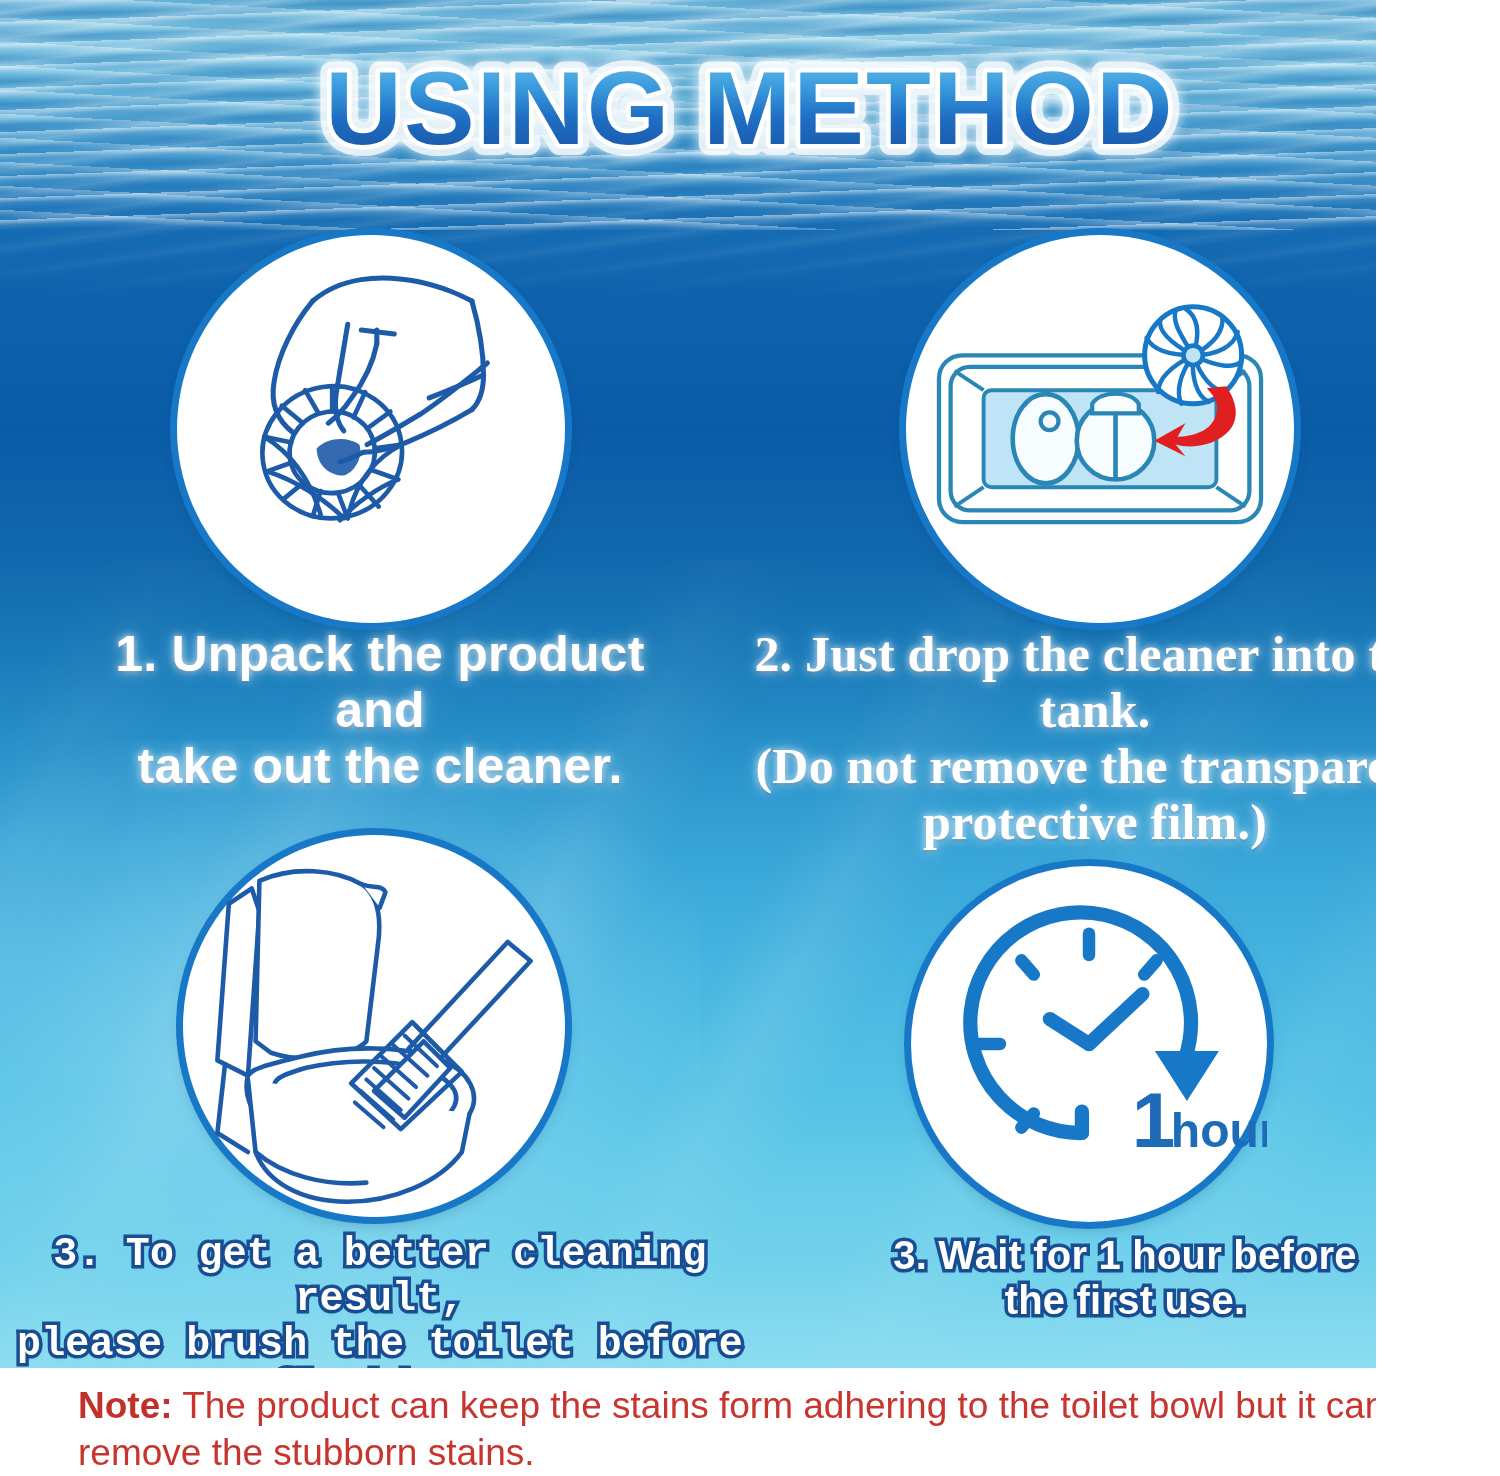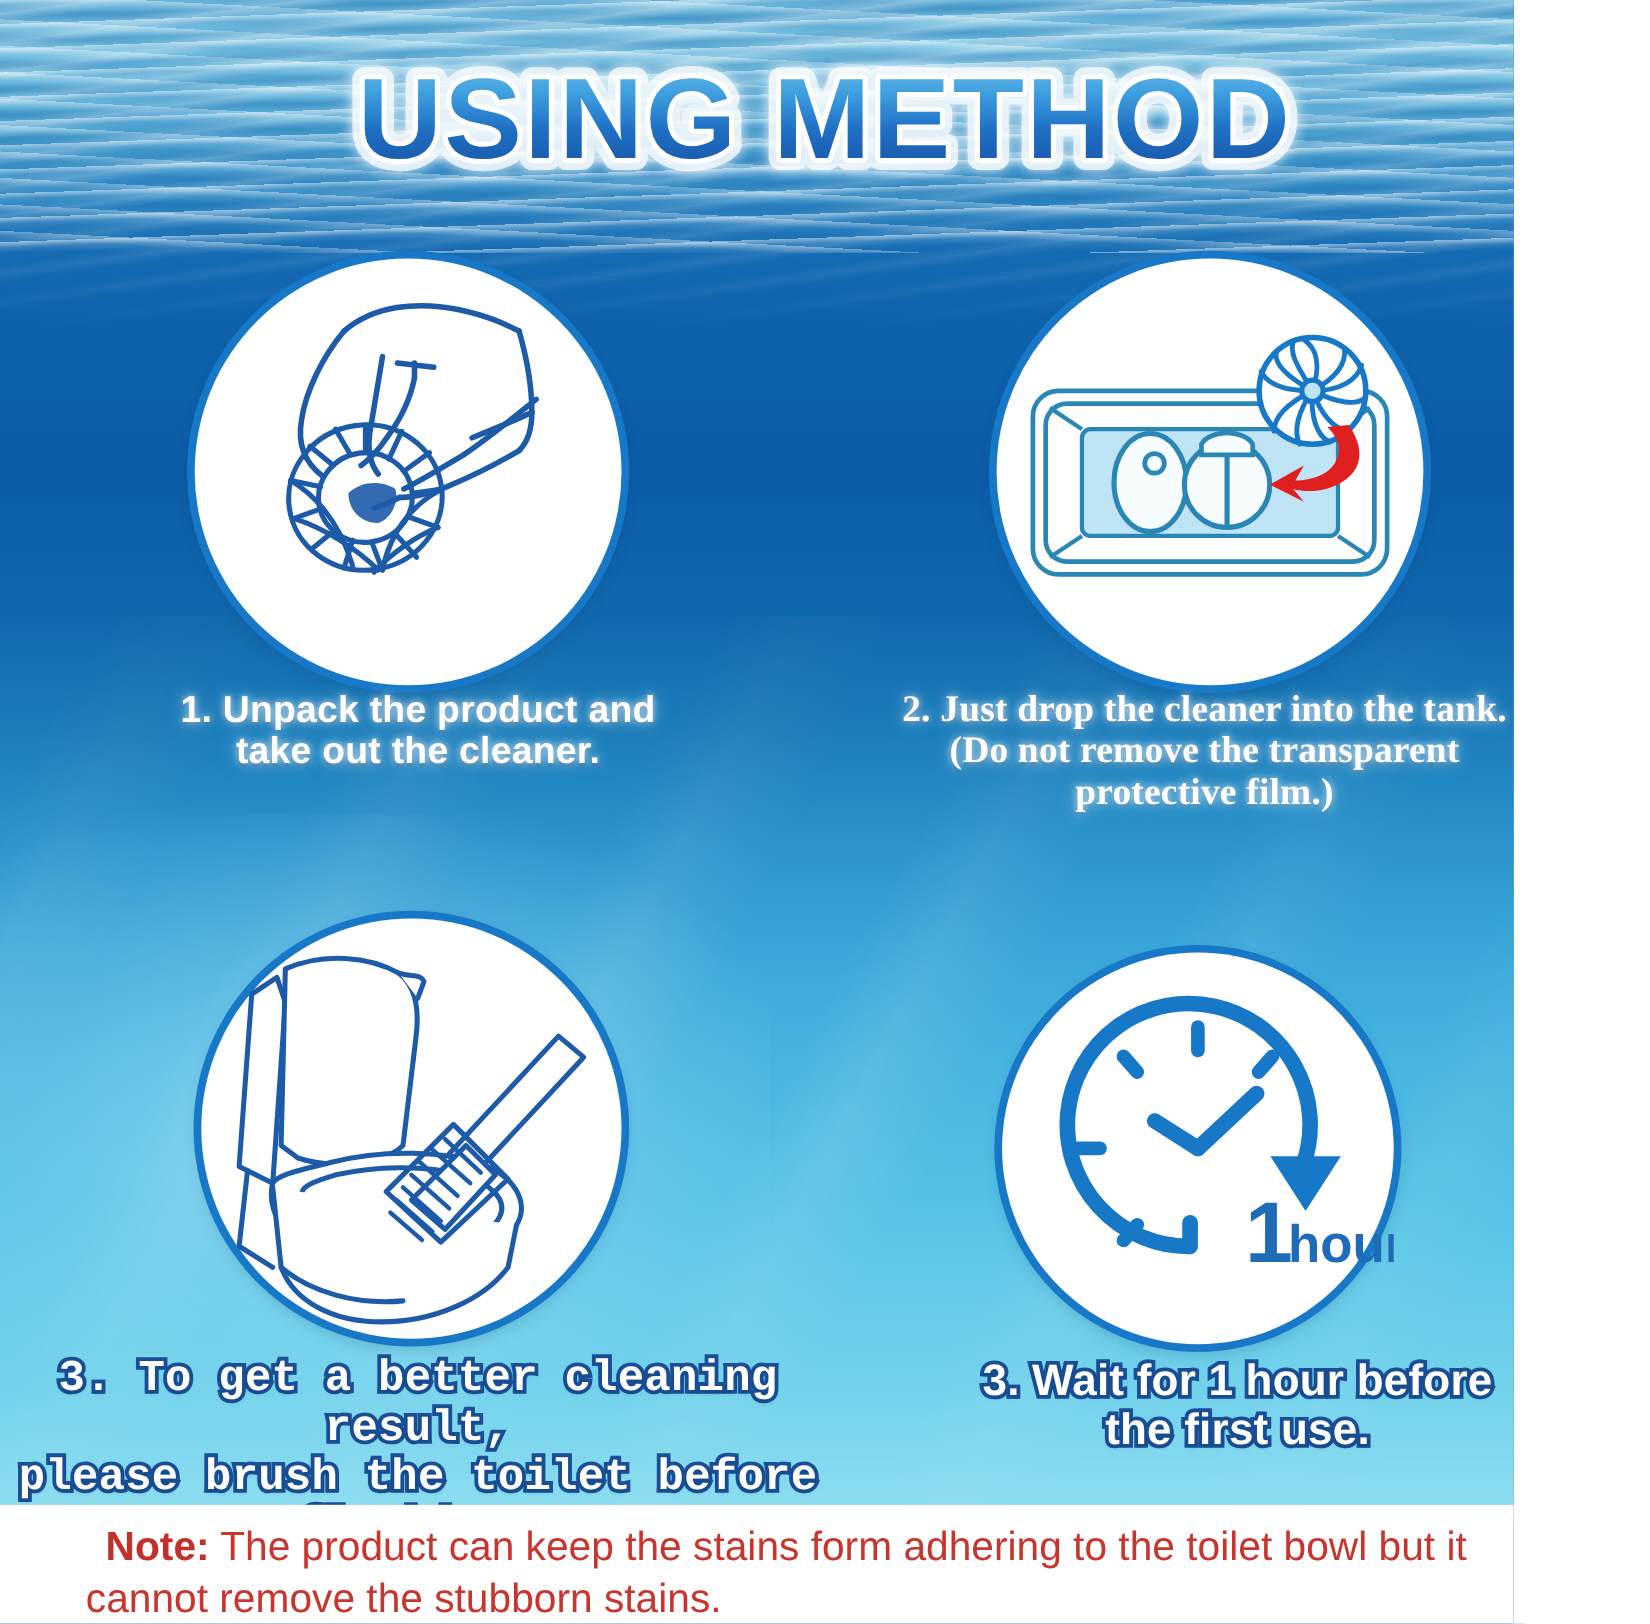--- a/index.html
+++ b/index.html
@@ -143,21 +143,21 @@
   .caption {
     position: absolute;
     text-align: center;
     font-weight: bold;
     font-family: "Liberation Sans Narrow", "Liberation Sans", sans-serif;
     line-height: 1.12;
     color: #ffffff;
     white-space: pre-line;
   }
   .caption.on-dark {
-    font-size: 34px;
+    font-size: 50px;
     letter-spacing: 0.2px;
     text-shadow:
       0 0 7px rgba(255,255,255,0.75),
       0 0 16px rgba(200,235,255,0.55),
       0 2px 3px rgba(5,45,90,0.45);
   }
   .caption.on-light {
     font-size: 40px;
     letter-spacing: 0.2px;
     color: #ffffff;
@@ -179,21 +179,20 @@
     left: 78px; top: 1383px;
     width: 1360px;
     font-size: 37px;
     line-height: 1.26;
     color: #c8352f;
     font-family: "Liberation Sans Narrow", "Liberation Sans", sans-serif;
   }
   .note-label {
     font-weight: bold;
     color: #c1302a;
-    margin-left: 18px;
   }
 </style>
 </head>
 <body>
 
 <div id="poster">
 
   <div class="water-base"></div>
   <div class="surface"></div>
   <div class="surface2"></div>

